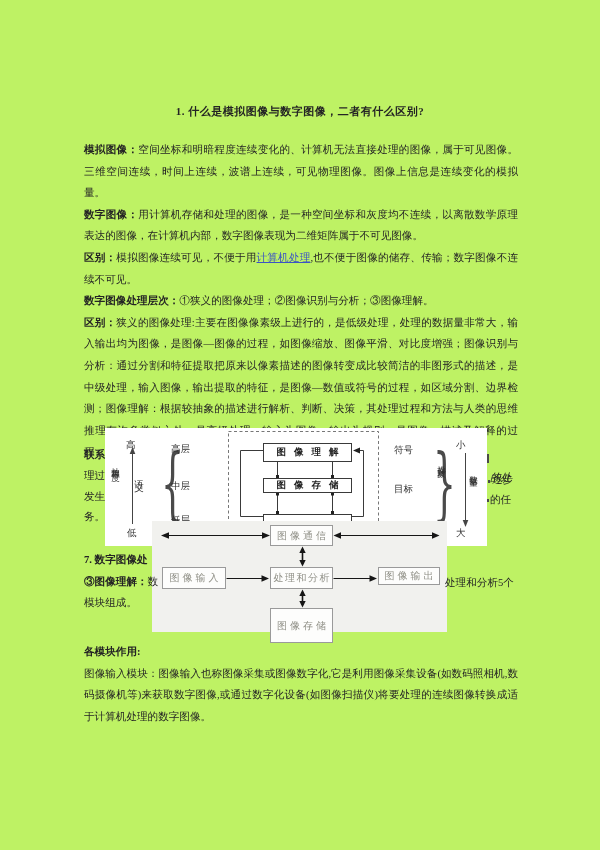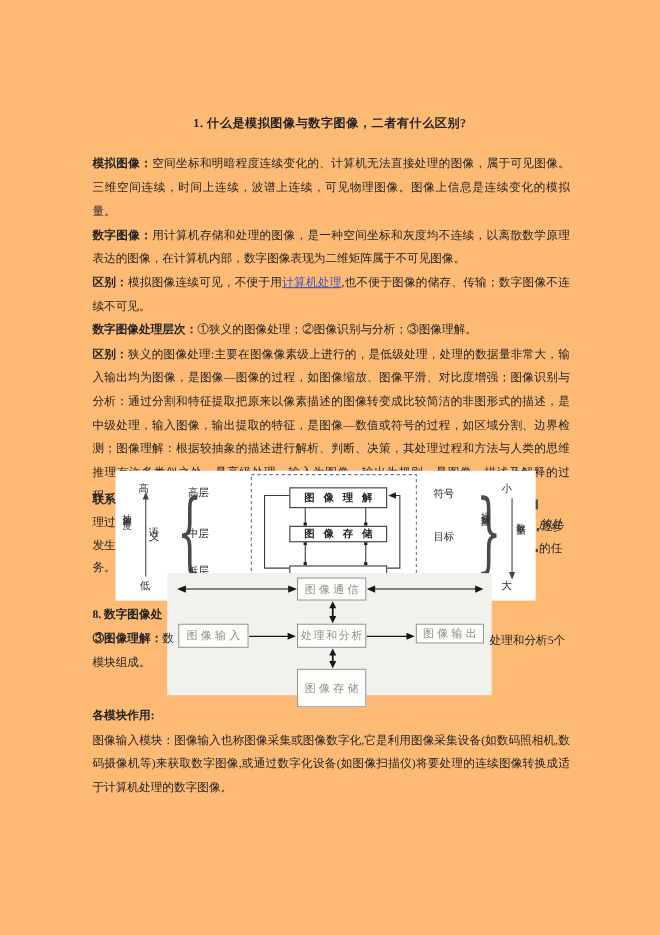--- a/index.html
+++ b/index.html
@@ -1,16 +1,16 @@
 <!DOCTYPE html>
 <html><head>
 <meta charset="utf-8">
 <style>
   html,body{margin:0;padding:0;background:#e9e9e9;}
-  .page{position:relative;width:600px;height:850px;background:#fdba74;margin:0 auto;overflow:hidden;
+  .page{position:relative;width:600px;height:850px;background:#bef264;margin:0 auto;overflow:hidden;
         font-family:"Liberation Serif","DejaVu Serif",serif;color:#242424;}
   .title{position:absolute;top:104px;left:0;width:600px;text-align:center;
          font-size:11px;font-weight:bold;letter-spacing:.5px;z-index:1;}
   .flow{position:absolute;left:84px;width:434px;font-size:10.6px;line-height:21.6px;
         text-align:justify;z-index:1;}
   #text-main{top:139px;}
   #text-bottom{top:641px;}
   .flow p{margin:0;}
   .b{font-weight:bold;}
   .link{text-decoration:underline;}
@@ -52,21 +52,21 @@
   <div class="frag b" style="left:84px;top:449px;">联系</div>
   <div class="frag" style="left:84px;top:470px;">理过</div>
   <div class="frag" style="left:84px;top:491px;">发生</div>
   <div class="frag" style="left:84px;top:511px;">务。</div>
   <div class="sliver" style="left:487px;top:454px;width:1.5px;height:9px;"></div>
   <div class="frag" style="left:490px;top:472px;font-style:italic;">的处</div>
   <div class="sliver" style="left:488px;top:480px;width:2px;height:3px;"></div>
   <div class="frag" style="left:492px;top:474px;">逐步</div>
   <div class="sliver" style="left:487px;top:499px;width:2px;height:3px;"></div>
   <div class="frag" style="left:490px;top:494px;">的任</div>
-  <div class="frag b" style="left:84px;top:554px;">8. 数字图像处</div>
+  <div class="frag b" style="left:84px;top:554px;">7. 数字图像处</div>
   <div class="frag" style="left:84px;top:576px;"><span class="b">③图像理解：</span><span>数</span></div>
   <div class="frag" style="left:445px;top:577px;">处理和分析5个</div>
   <div class="frag" style="left:84px;top:597px;">模块组成。</div>
 
   <div id="diag1">
     <svg width="382" height="118" viewBox="0 0 382 118">
       <rect x="123.5" y="3.5" width="150" height="122" fill="none" stroke="#777" stroke-width="1" stroke-dasharray="3,2.5"></rect>
 
       <line x1="27.5" y1="25" x2="27.5" y2="96" stroke="#444" stroke-width="1"></line>
       <polygon points="27.5,19 24.7,26 30.3,26" fill="#444"></polygon>

